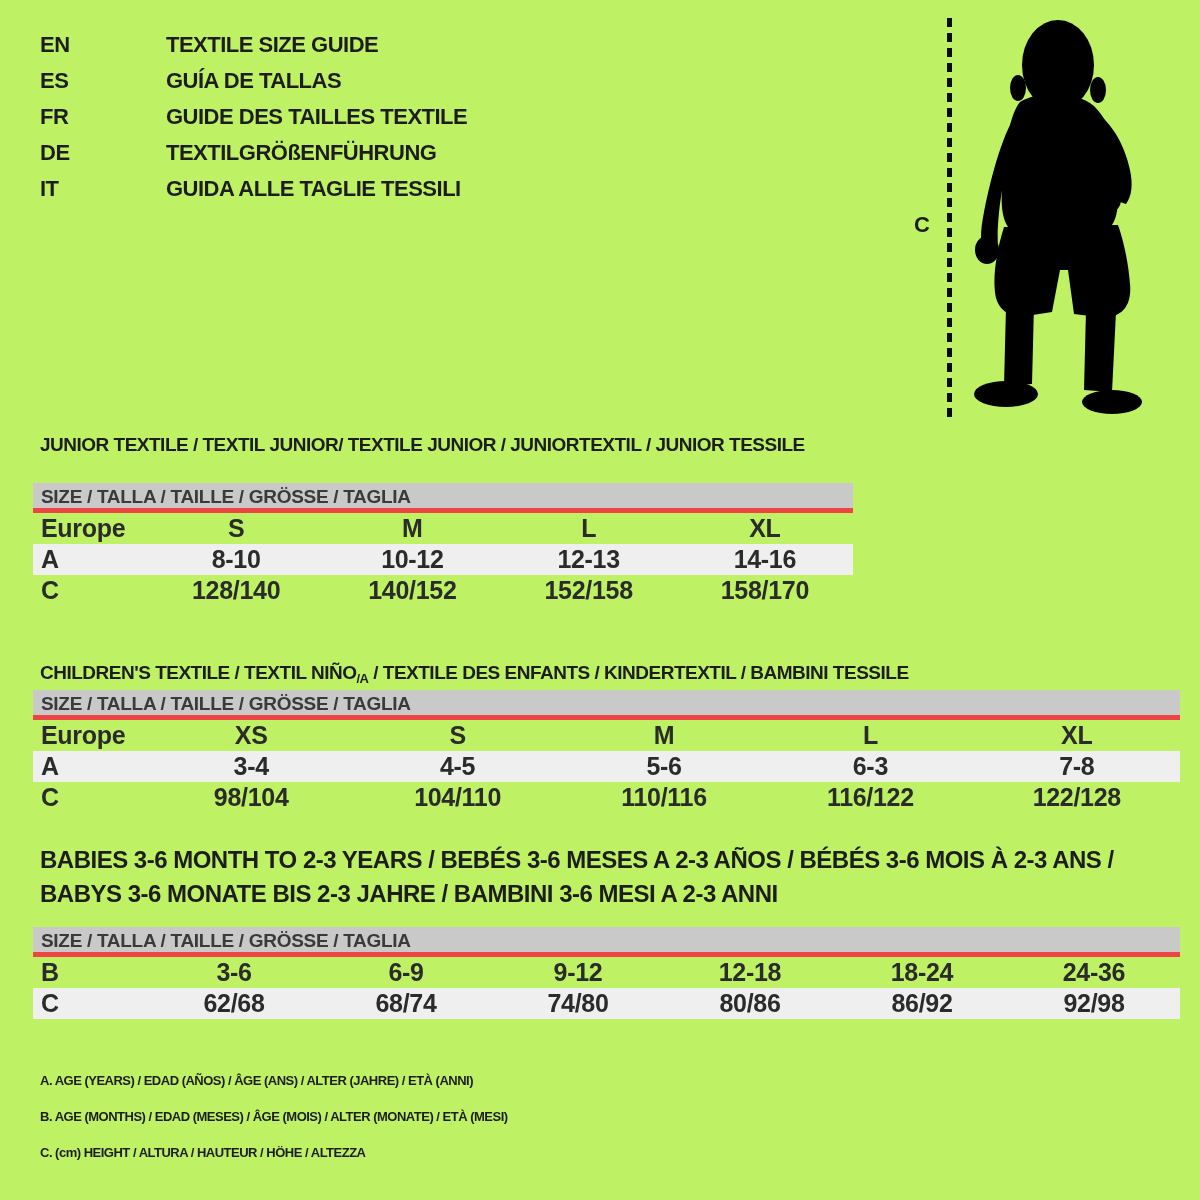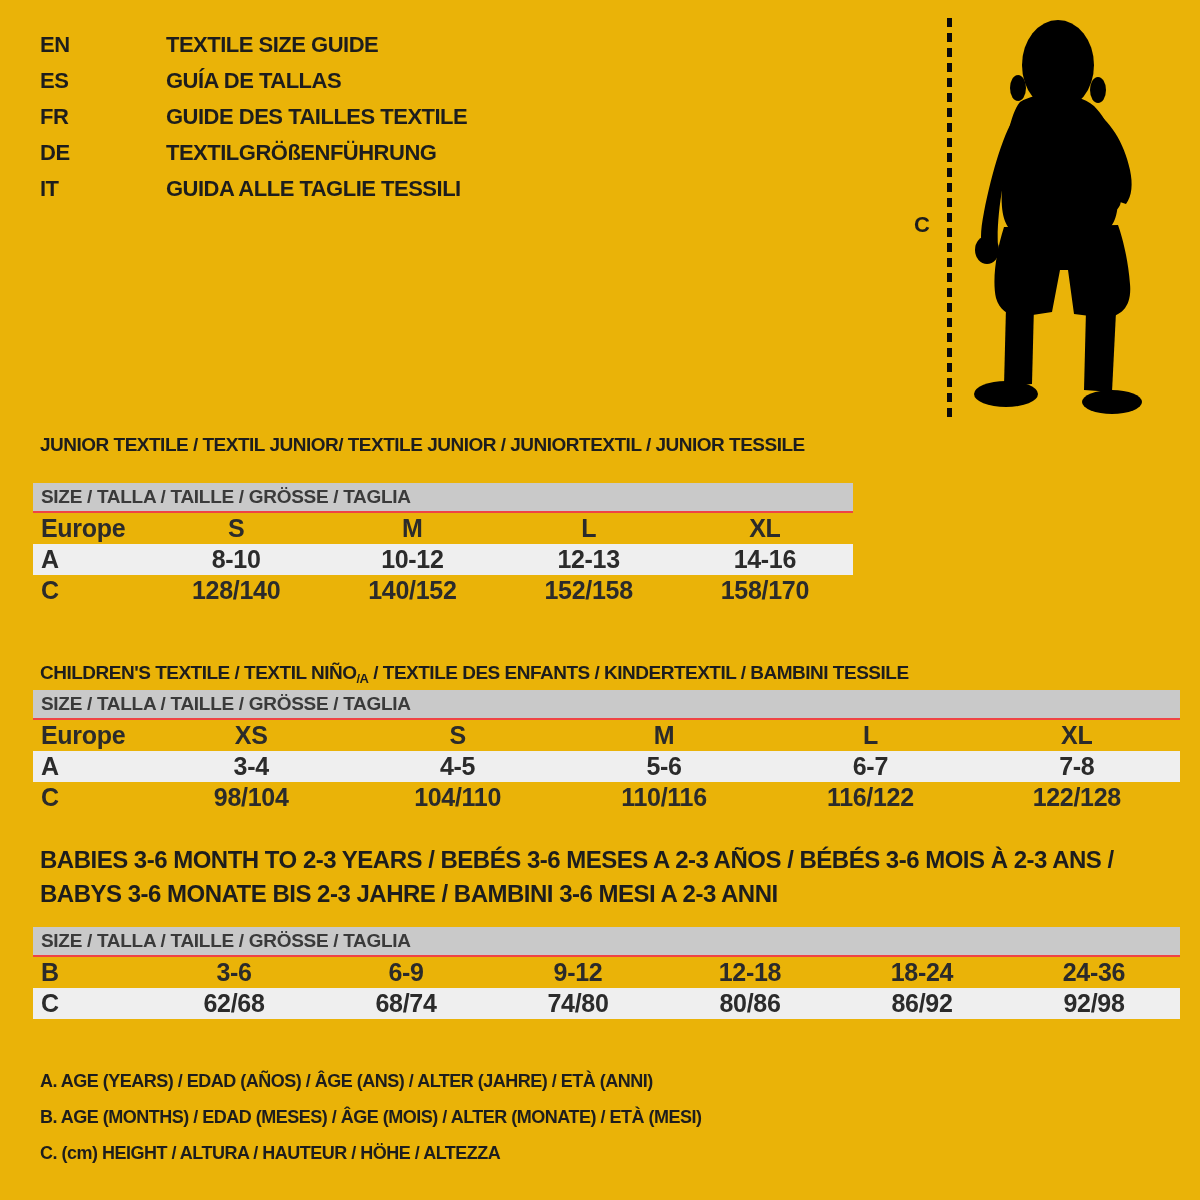--- a/index.html
+++ b/index.html
@@ -1,51 +1,51 @@
 <!DOCTYPE html>
 <html><head>
 <meta charset="utf-8">
 <style>
   * { margin:0; padding:0; box-sizing:border-box; }
   html,body { width:1200px; height:1200px; background:#fff; }
   body { font-family:"Liberation Sans", sans-serif; color:#1d1d1d; }
-  .page { position:relative; width:1200px; height:1200px; background:#eab308; overflow:hidden; }
+  .page { position:relative; width:1200px; height:1200px; background:#bef264; overflow:hidden; }
 
   
   .lang-block { position:absolute; left:40px; top:27px; }
   .lang-row { display:flex; height:36px; line-height:36px; }
   .lang-code { width:78px; font-size:22px; font-weight:700; letter-spacing:-0.5px; }
   .lang-title { font-size:22px; font-weight:700; letter-spacing:-0.5px; white-space:nowrap;margin-left:48px; }
 
   
   .measure-line { position:absolute; left:947px; top:18px; width:5px; height:400px;
     background-image:repeating-linear-gradient(to bottom, #0a0a0a 0px, #0a0a0a 9px, transparent 9px, transparent 15px); }
   .measure-label { position:absolute; left:914px; top:212px; font-size:22px; font-weight:700; }
   .silhouette { position:absolute; left:960px; top:12px; width:185px; height:408px; }
 
   
   .sec-title { position:absolute; left:40px; font-size:19px; font-weight:700; letter-spacing:-0.5px; white-space:nowrap; }
   .sec-title .subscript { font-size:13px; vertical-align:-4px; font-weight:700; }
   .sec-title-multi { position:absolute; left:40px; font-size:24px; font-weight:700; letter-spacing:-0.5px; line-height:34px; }
 
   
   .size-table { position:absolute; left:33px; }
-  .size-bar { height:30px; line-height:27px; background:#c9c9c9; border-bottom:2px solid #ef4444;
+  .size-bar { height:30px; line-height:27px; background:#c9c9c9; border-bottom:5px solid #ef4444;
     padding-left:8px; font-size:19px; font-weight:700; letter-spacing:-0.3px; color:#3a3a3a; }
   .trow { display:grid; height:31px; line-height:31px; font-size:25px; font-weight:700; letter-spacing:-0.3px; color:#2b2b2b; }
   .trow.alt { background:#efefef; }
   .cols-4 { grid-template-columns:115px repeat(4,1fr); }
   .cols-5 { grid-template-columns:115px repeat(5,1fr); }
   .cols-6 { grid-template-columns:115px repeat(6,1fr); }
   .cell { text-align:center; }
   .cell.lbl { text-align:left; padding-left:8px; }
 
   
   .legend { position:absolute; left:40px; top:1063px; }
-  .legend-line { height:36px; line-height:36px; font-size:18px; font-weight:700; letter-spacing:-0.5px; white-space:nowrap; }
+  .legend-line { height:36px; line-height:36px; font-size:13px; font-weight:700; letter-spacing:-0.5px; white-space:nowrap; }
 </style>
 </head>
 <body>
 
 <div class="page">
 
   <div class="lang-block">
     <div class="lang-row">
       <span class="lang-code">EN</span>
       <span class="lang-title">TEXTILE SIZE GUIDE</span>
@@ -123,21 +123,21 @@
       <div class="cell">S</div>
       <div class="cell">M</div>
       <div class="cell">L</div>
       <div class="cell">XL</div>
     </div>
     <div class="trow cols-5 alt">
       <div class="cell lbl">A</div>
       <div class="cell">3-4</div>
       <div class="cell">4-5</div>
       <div class="cell">5-6</div>
-      <div class="cell">6-7</div>
+      <div class="cell">6-3</div>
       <div class="cell">7-8</div>
     </div>
     <div class="trow cols-5">
       <div class="cell lbl">C</div>
       <div class="cell">98/104</div>
       <div class="cell">104/110</div>
       <div class="cell">110/116</div>
       <div class="cell">116/122</div>
       <div class="cell">122/128</div>
     </div>

